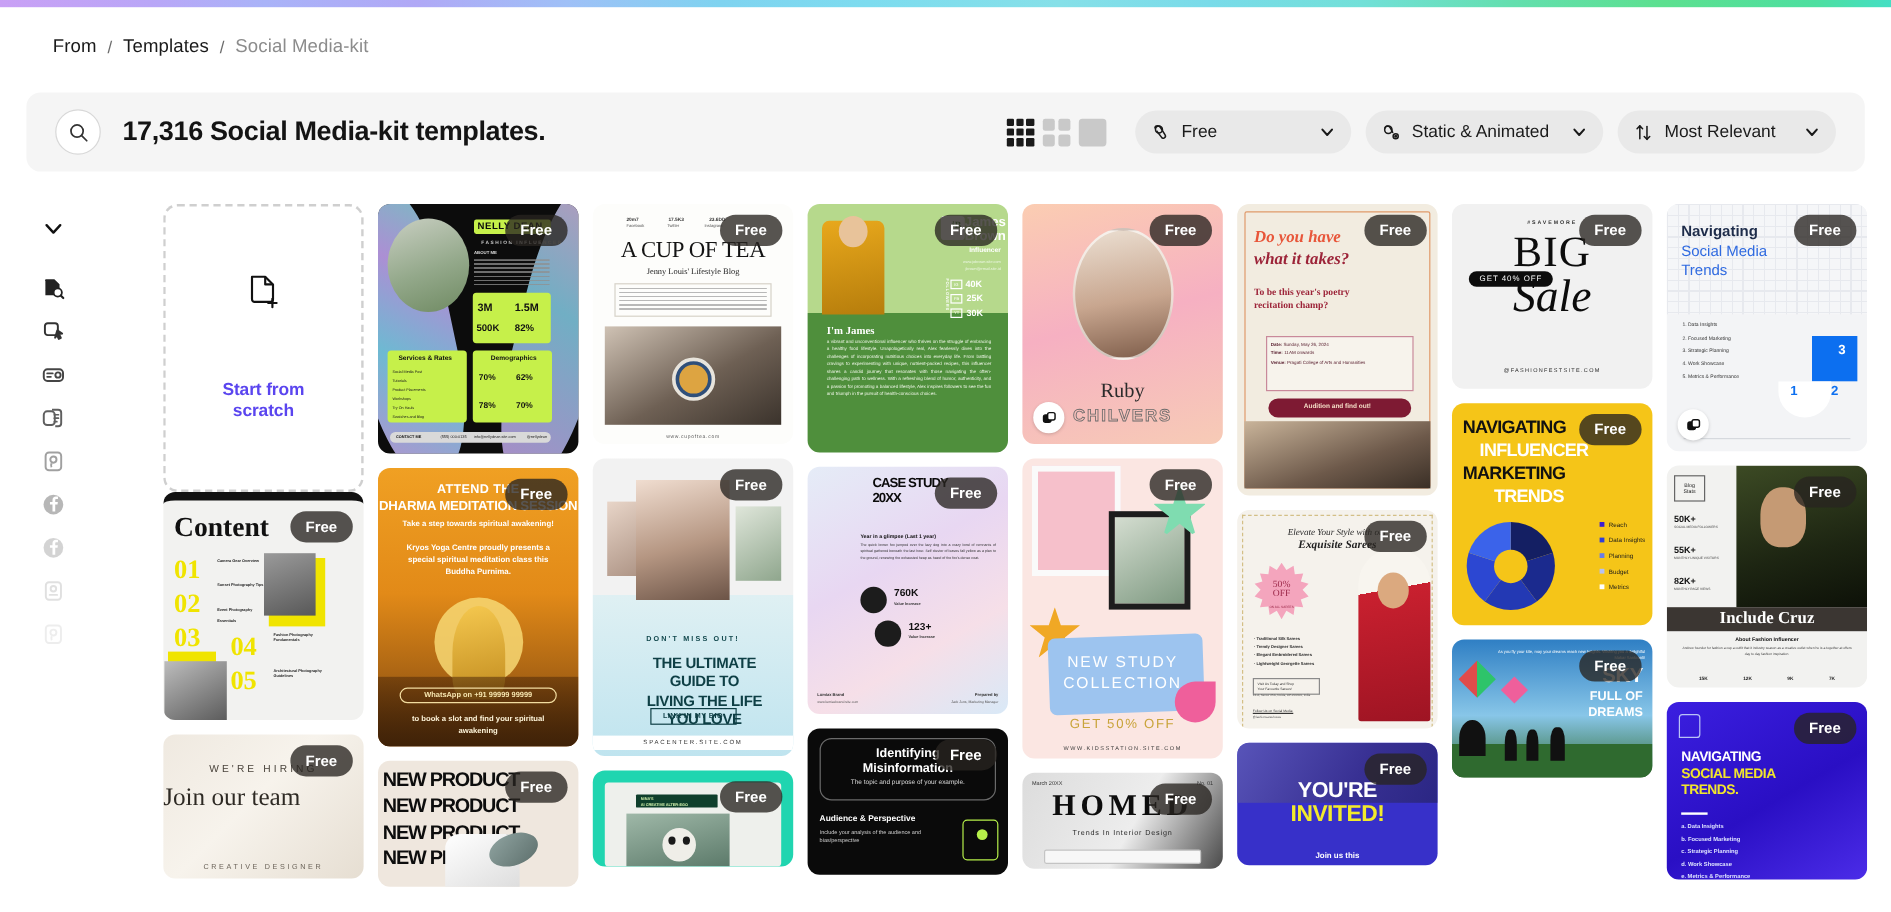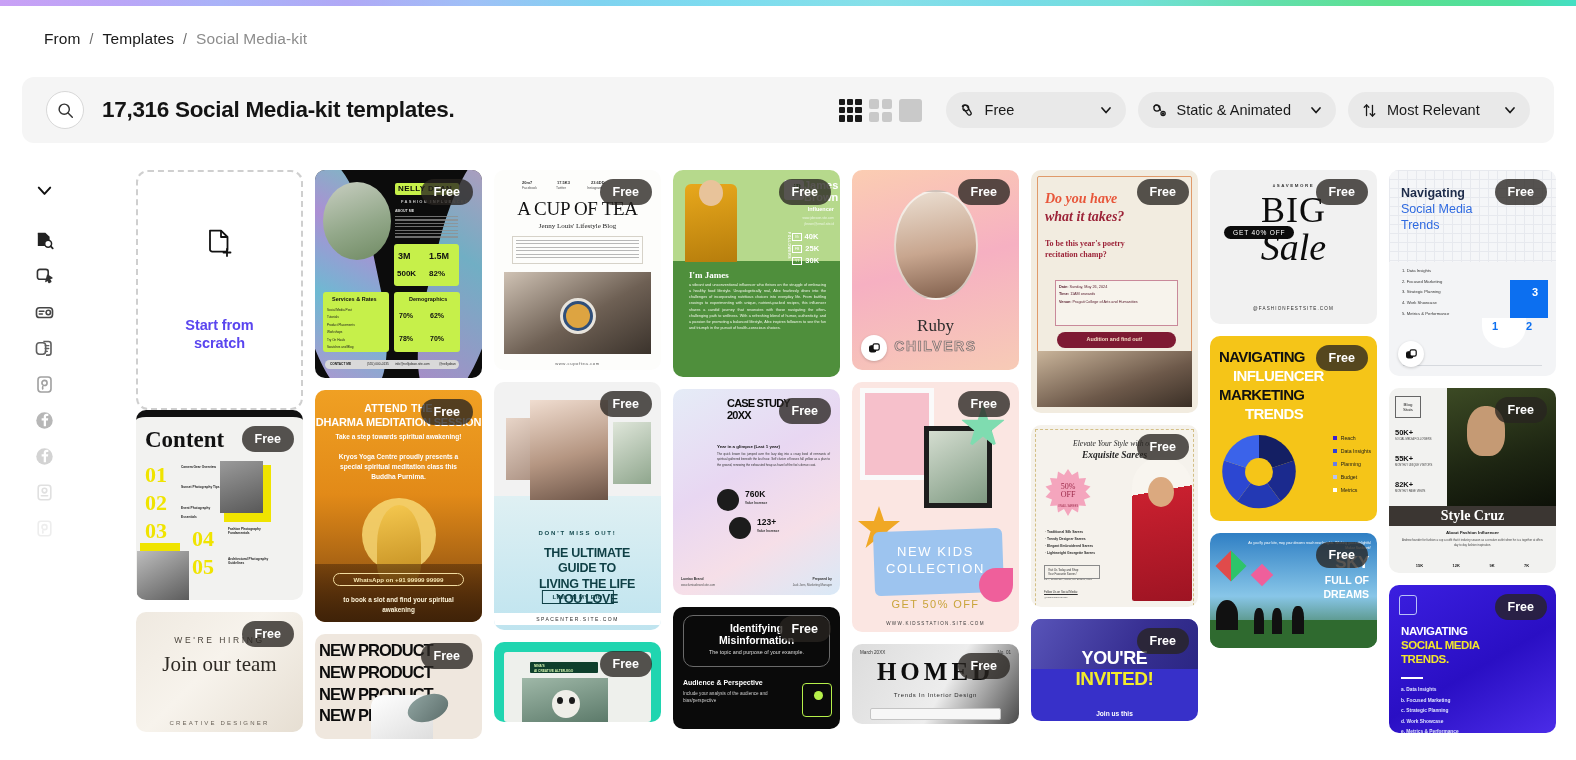--- a/index.html
+++ b/index.html
@@ -338,21 +338,21 @@
       <div class="tt" style="left:92px;top:140px;font-size:3.2px;color:#222;width:48px;font-weight:700;">Architectural Photography Guidelines</div>
       <div class="tt" style="left:4px;top:126px;width:40px;height:36px;background:#f0e400;"></div>
       <div class="tt" style="left:1px;top:134px;width:52px;height:49px;background:linear-gradient(150deg,#bdbdbd,#5c5c5c);"></div>
     </div>
   </div>
 
   <div class="card" style="height:120px;background:linear-gradient(135deg,#efe9e0,#f7f3ec 45%,#e6ded2);">
     <div class="badge-free">Free</div>
     <div class="thumb" style="height:120px;position:relative;">
       <div class="tt" style="left:0;right:0;top:23px;text-align:center;font-size:8.5px;letter-spacing:2.6px;color:#4a443c;">WE'RE HIRING</div>
-      <div class="tt" style="left:0;right:0;top:40px;text-align:center;font-family:'Liberation Serif',serif;font-size:21px;color:#2e2a24;">Join our team</div>
+      <div class="tt" style="left:0;right:0;top:40px;font-family:'Liberation Serif',serif;font-size:21px;color:#2e2a24;">Join our team</div>
       <div class="tt" style="left:0;right:0;bottom:6px;text-align:center;font-size:6px;letter-spacing:2.2px;color:#6a6258;">CREATIVE DESIGNER</div>
     </div>
   </div>
 
   <div class="card" style="height:208px;background:#0c0c0c;">
     <div class="badge-free">Free</div>
     <div class="thumb" style="height:208px;position:relative;overflow:hidden;">
       <div class="tt" style="left:-18px;top:-14px;width:80px;height:240px;background:linear-gradient(40deg,#d8a7f2,#7fd8f5 40%,#c8a6f7 70%,#86e0e0);opacity:.85;transform:rotate(-12deg);border-radius:40%;"></div>
       <div class="tt" style="right:-20px;top:-20px;width:70px;height:250px;background:linear-gradient(200deg,#f0b9e8,#8ad7f2 45%,#d4aaf6);opacity:.8;transform:rotate(14deg);border-radius:40%;"></div>
       <div class="tt" style="left:8px;top:12px;width:68px;height:78px;border-radius:50%;background:linear-gradient(160deg,#c9cfc2,#93a88a 55%,#6f8a62);"></div>
@@ -560,21 +560,21 @@
 
   <div class="card" style="height:250px;background:#fbe6e2;">
     <div class="badge-free">Free</div>
     <div class="thumb" style="height:250px;position:relative;">
       <div class="tt" style="left:8px;top:6px;width:74px;height:92px;background:#f6c0cb;border:5px solid #fafafa;"></div>
       <div class="tt" style="left:72px;top:44px;width:68px;height:82px;background:linear-gradient(150deg,#d4ddd0,#7f9a82);border:5px solid #1d1d1d;"></div>
       <div class="tt" style="right:14px;top:22px;width:44px;height:44px;background:#7fdcb0;border-radius:50%;clip-path:polygon(50% 0,62% 36%,100% 36%,70% 60%,82% 100%,50% 74%,18% 100%,30% 60%,0 36%,38% 36%);"></div>
       <div class="tt" style="left:6px;top:124px;width:42px;height:42px;background:#f0a825;clip-path:polygon(50% 0,62% 36%,100% 36%,70% 60%,82% 100%,50% 74%,18% 100%,30% 60%,0 36%,38% 36%);"></div>
       <div class="tt" style="left:22px;top:148px;right:16px;height:64px;background:#9dc4ef;border-radius:6px;transform:rotate(-2deg);"></div>
       <div class="tt" style="left:0;right:0;top:162px;text-align:center;font-size:13px;font-weight:400;color:#fff;letter-spacing:1.6px;line-height:1.28;font-family:'Liberation Sans',sans-serif;">
-        <div>NEW KIDS</div>
+        <div>NEW STUDY</div>
         <div>COLLECTION</div>
       </div>
       <div class="tt" style="right:6px;top:186px;width:34px;height:34px;background:#ef5f9b;border-radius:50% 0 50% 50%;"></div>
       <div class="tt" style="left:0;right:0;bottom:22px;text-align:center;font-size:11px;color:#c9a43a;letter-spacing:1.4px;">GET 50% OFF</div>
       <div class="tt" style="left:0;right:0;bottom:6px;text-align:center;font-size:4.6px;letter-spacing:1.3px;color:#3a3a3a;">WWW.KIDSSTATION.SITE.COM</div>
     </div>
   </div>
 
   <div class="card" style="height:80px;background:linear-gradient(120deg,#dcdcdc,#ededed 55%,#4a4a4a);">
     <div class="badge-free">Free</div>
@@ -742,21 +742,21 @@
         <div>Blog</div>
         <div>Stats</div>
       </div>
       <div class="tt" style="left:6px;top:40px;font-size:7.5px;font-weight:800;color:#111;">50K+</div>
       <div class="tt" style="left:6px;top:50px;width:44px;font-size:2.7px;color:#444;line-height:1.35;">SOCIAL MEDIA FOLLOWERS</div>
       <div class="tt" style="left:6px;top:66px;font-size:7.5px;font-weight:800;color:#111;">55K+</div>
       <div class="tt" style="left:6px;top:76px;width:44px;font-size:2.7px;color:#444;line-height:1.35;">MONTHLY UNIQUE VISITORS</div>
       <div class="tt" style="left:6px;top:92px;font-size:7.5px;font-weight:800;color:#111;">82K+</div>
       <div class="tt" style="left:6px;top:102px;width:44px;font-size:2.7px;color:#444;line-height:1.35;">MONTHLY PAGE VIEWS</div>
       <div class="tt" style="left:0;right:0;top:118px;height:20px;background:#3b3632;"></div>
-      <div class="tt" style="left:0;right:0;top:120px;text-align:center;font-family:'Liberation Serif',serif;font-size:14px;font-weight:700;color:#fff;">Style Cruz</div>
+      <div class="tt" style="left:0;right:0;top:120px;text-align:center;font-family:'Liberation Serif',serif;font-size:14px;font-weight:700;color:#fff;">Include Cruz</div>
       <div class="tt" style="left:0;right:0;top:142px;text-align:center;font-size:4.4px;font-weight:800;color:#111;">About Fashion Influencer</div>
       <div class="tt" style="left:12px;right:12px;top:150px;font-size:2.8px;color:#444;line-height:1.75;text-align:center;">Andrew founder for fashion a cup a outfit that it industry season as a creative outlet when he is a together at offers day to day fashion inspiration.</div>
       <div class="tt" style="left:12px;right:12px;bottom:5px;display:flex;justify-content:space-around;font-size:4px;font-weight:800;color:#222;">
         <span>15K</span>
         <span>12K</span>
         <span>9K</span>
         <span>7K</span>
       </div>
     </div>
   </div>

